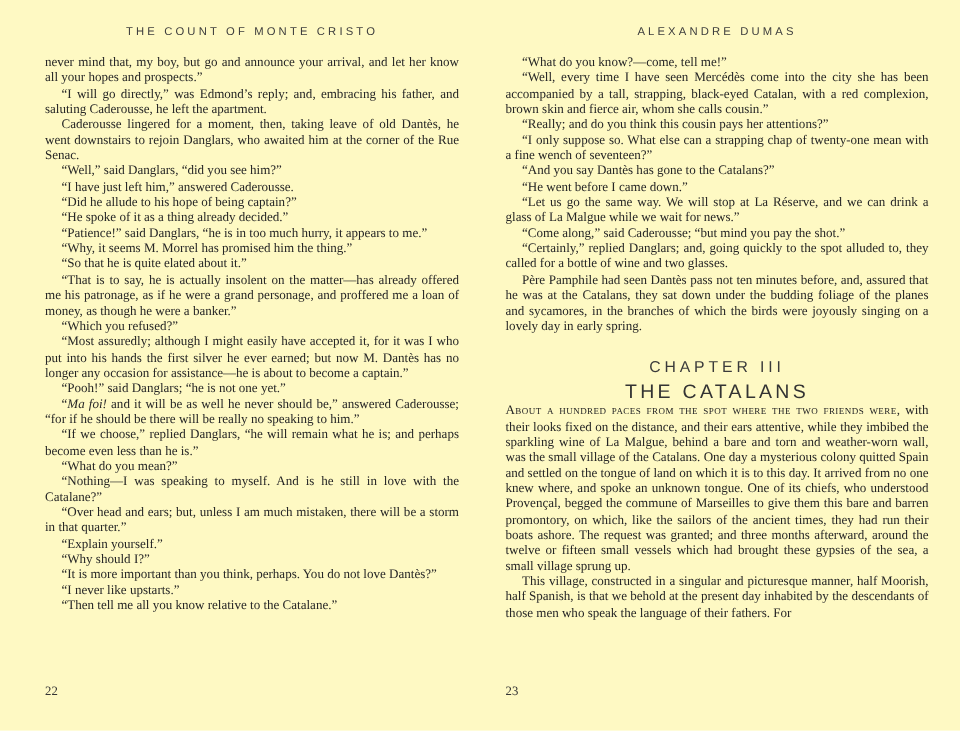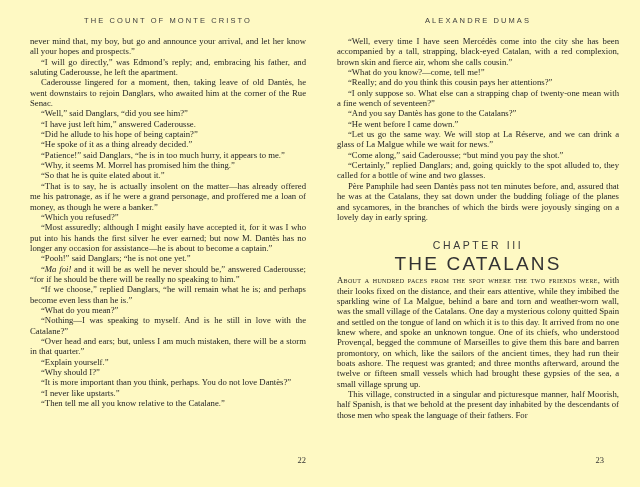--- a/index.html
+++ b/index.html
@@ -39,30 +39,30 @@
 
   .chapter-heading { text-align: center; margin-top: 17px; margin-bottom: 0; }
   .chapter-label {
     font-family: "Liberation Sans", sans-serif;
     font-size: 10.5px;
     letter-spacing: 2.6px;
     color: #3a3a3a;
   }
   .chapter-title {
     font-family: "Liberation Sans", sans-serif;
-    font-size: 19px;
+    font-size: 13px;
     letter-spacing: 2.2px;
     color: #333333;
     margin-top: 2px;
   }
 
   .page-number {
     position: absolute;
     bottom: 22px;
-    text-align: right;
+    text-align: left;
     font-size: 8.5px;
     color: #333333;
   }
   .page.left  .page-number { left: 30px; right: 14px; }
   .page.right .page-number { left: 17px; right: 36px; }
 </style>
 </head>
 <body>
 
 <div class="spread">
@@ -94,22 +94,22 @@
         <p class="para"><span>“It is more important than you think, perhaps. You do not love Dantès?”</span></p>
         <p class="para"><span>“I never like upstarts.”</span></p>
         <p class="para"><span>“Then tell me all you know relative to the Catalane.”</span></p>
       </div>
     <div class="page-number">22</div>
   </div>
 
   <div class="page right">
     <div class="running-header">ALEXANDRE DUMAS</div>
     <div class="body-text">
+        <p class="para"><span>“What do you know?—come, tell me!”</span></p>
         <p class="para"><span>“Well, every time I have seen Mercédès come into the city she has been accompanied by a tall, strapping, black-eyed Catalan, with a red complexion, brown skin and fierce air, whom she calls cousin.”</span></p>
-        <p class="para"><span>“What do you know?—come, tell me!”</span></p>
         <p class="para"><span>“Really; and do you think this cousin pays her attentions?”</span></p>
         <p class="para"><span>“I only suppose so. What else can a strapping chap of twenty-one mean with a fine wench of seventeen?”</span></p>
         <p class="para"><span>“And you say Dantès has gone to the Catalans?”</span></p>
         <p class="para"><span>“He went before I came down.”</span></p>
         <p class="para"><span>“Let us go the same way. We will stop at La Réserve, and we can drink a glass of La Malgue while we wait for news.”</span></p>
         <p class="para"><span>“Come along,” said Caderousse; “but mind you pay the shot.”</span></p>
         <p class="para"><span>“Certainly,” replied Danglars; and, going quickly to the spot alluded to, they called for a bottle of wine and two glasses.</span></p>
         <p class="para"><span>Père Pamphile had seen Dantès pass not ten minutes before, and, assured that he was at the Catalans, they sat down under the budding foliage of the planes and sycamores, in the branches of which the birds were joyously singing on a lovely day in early spring.</span></p>
       </div>
     <div class="chapter-heading">

